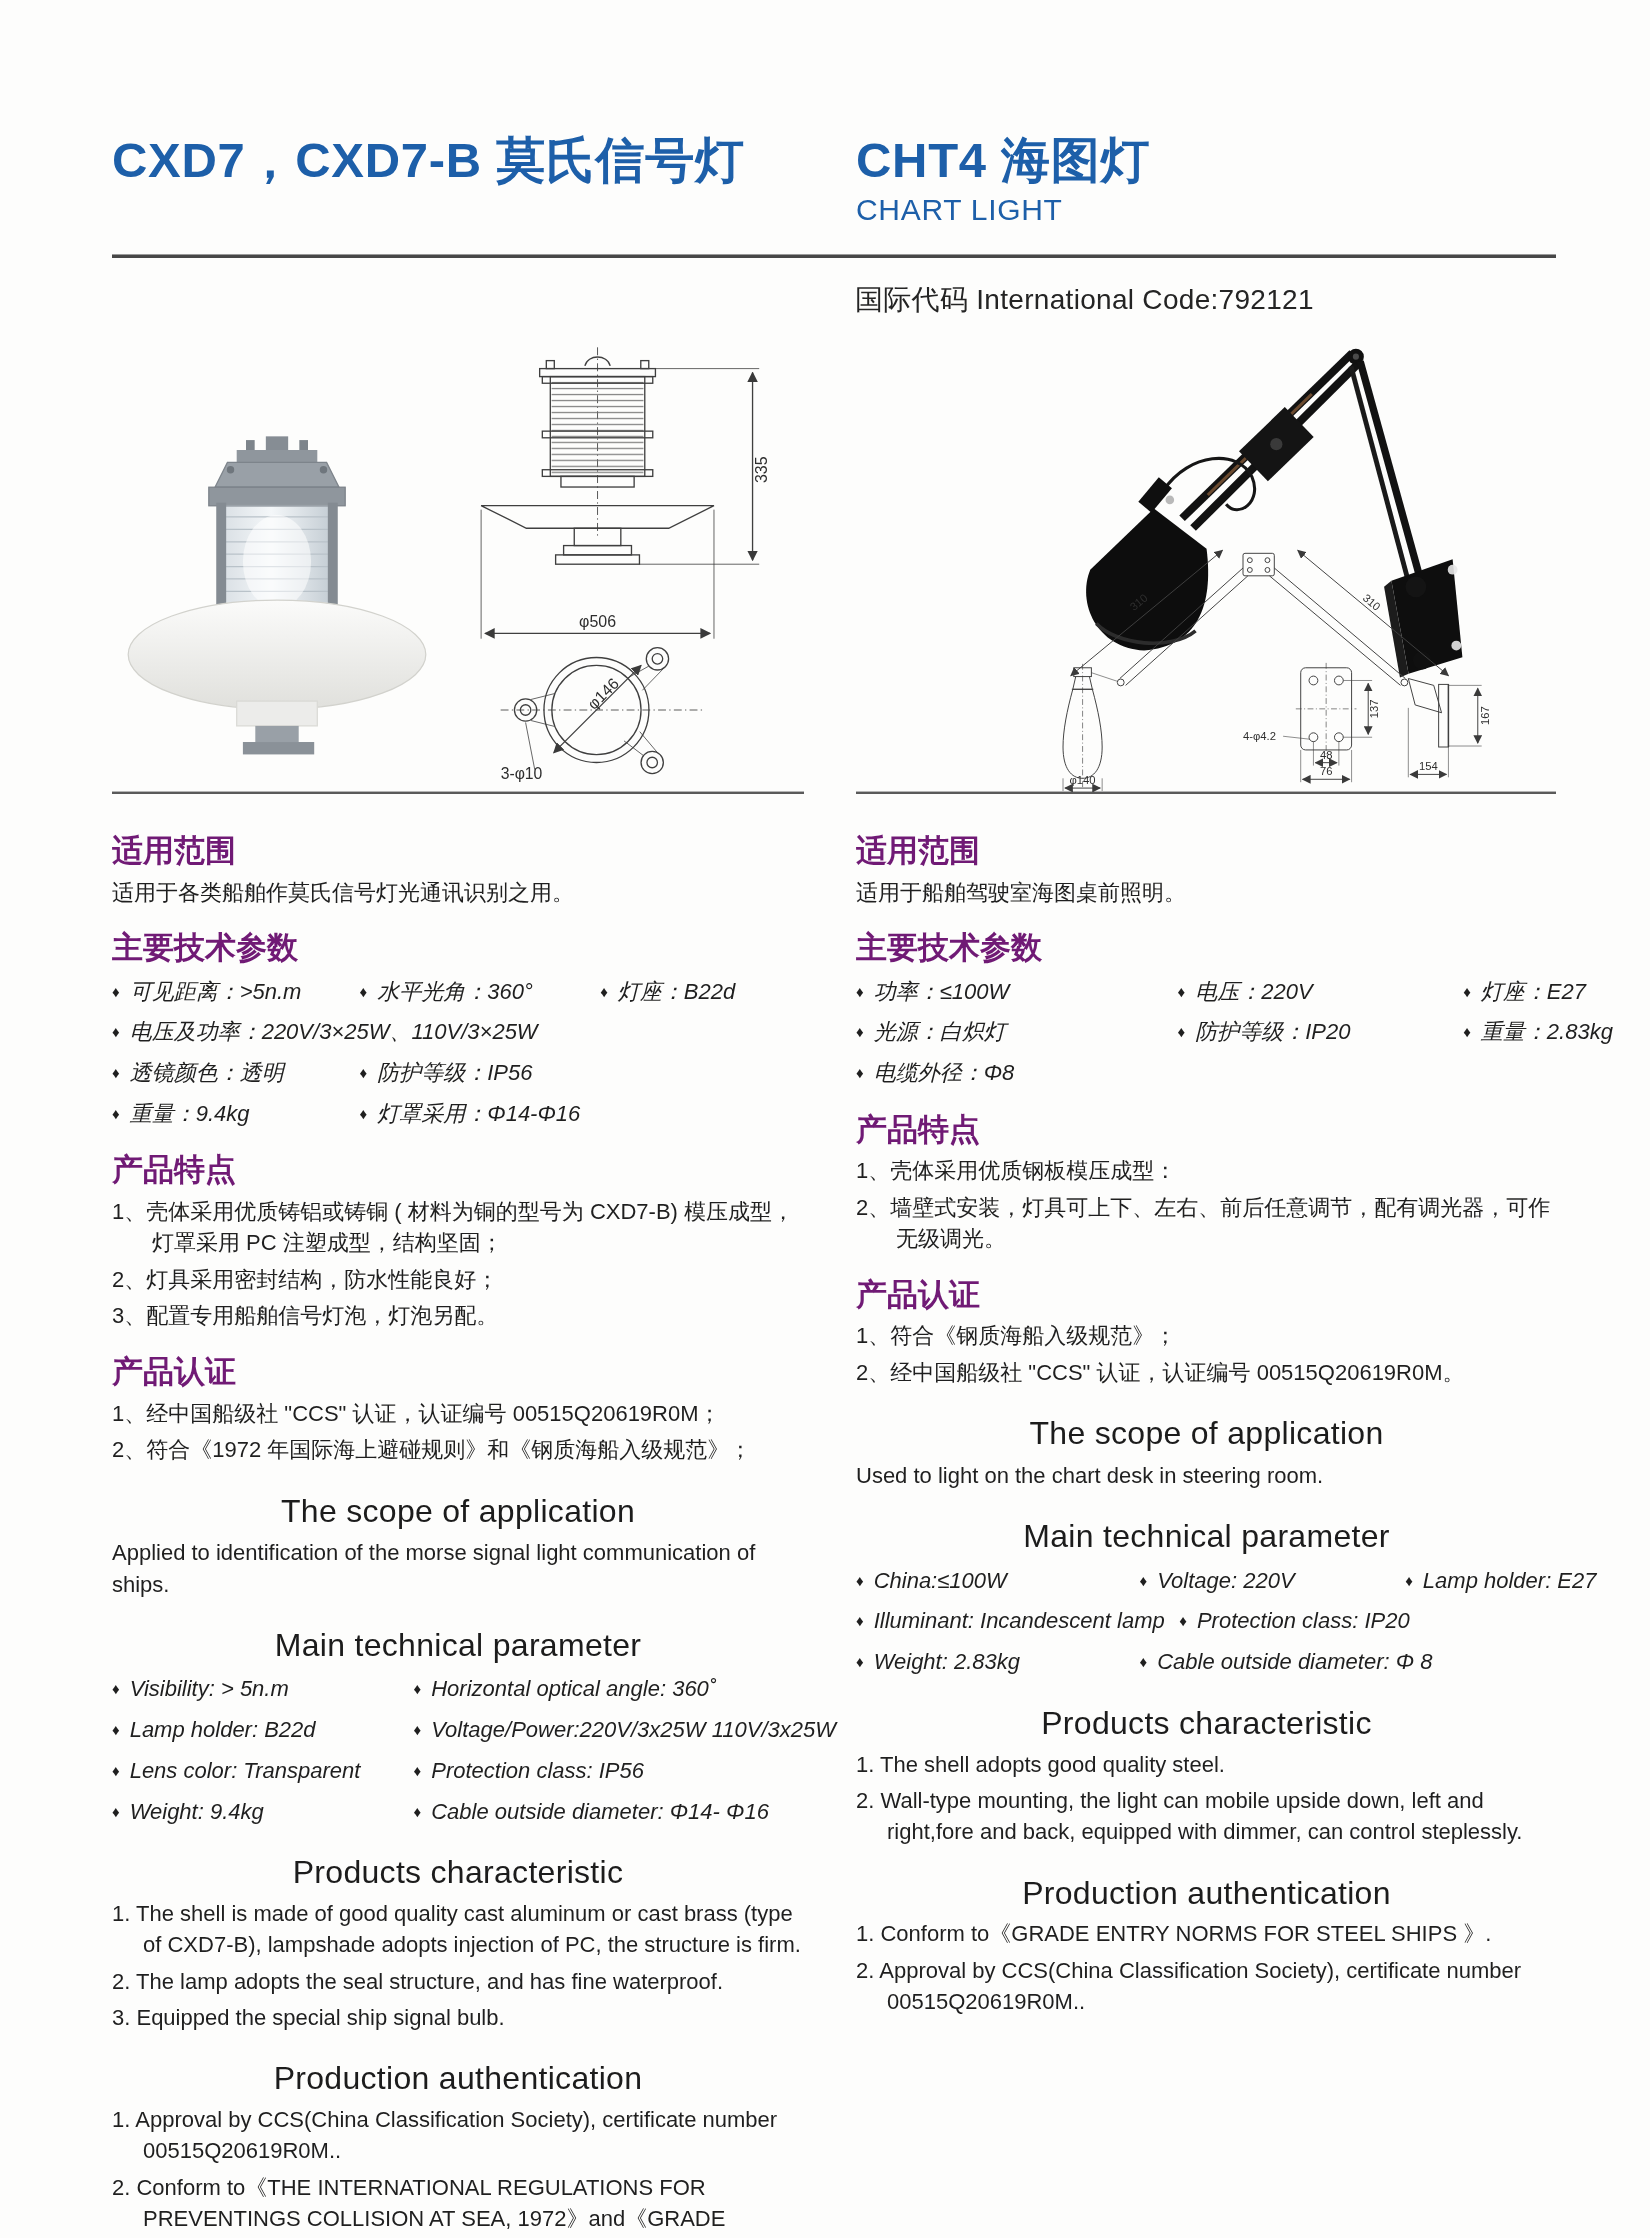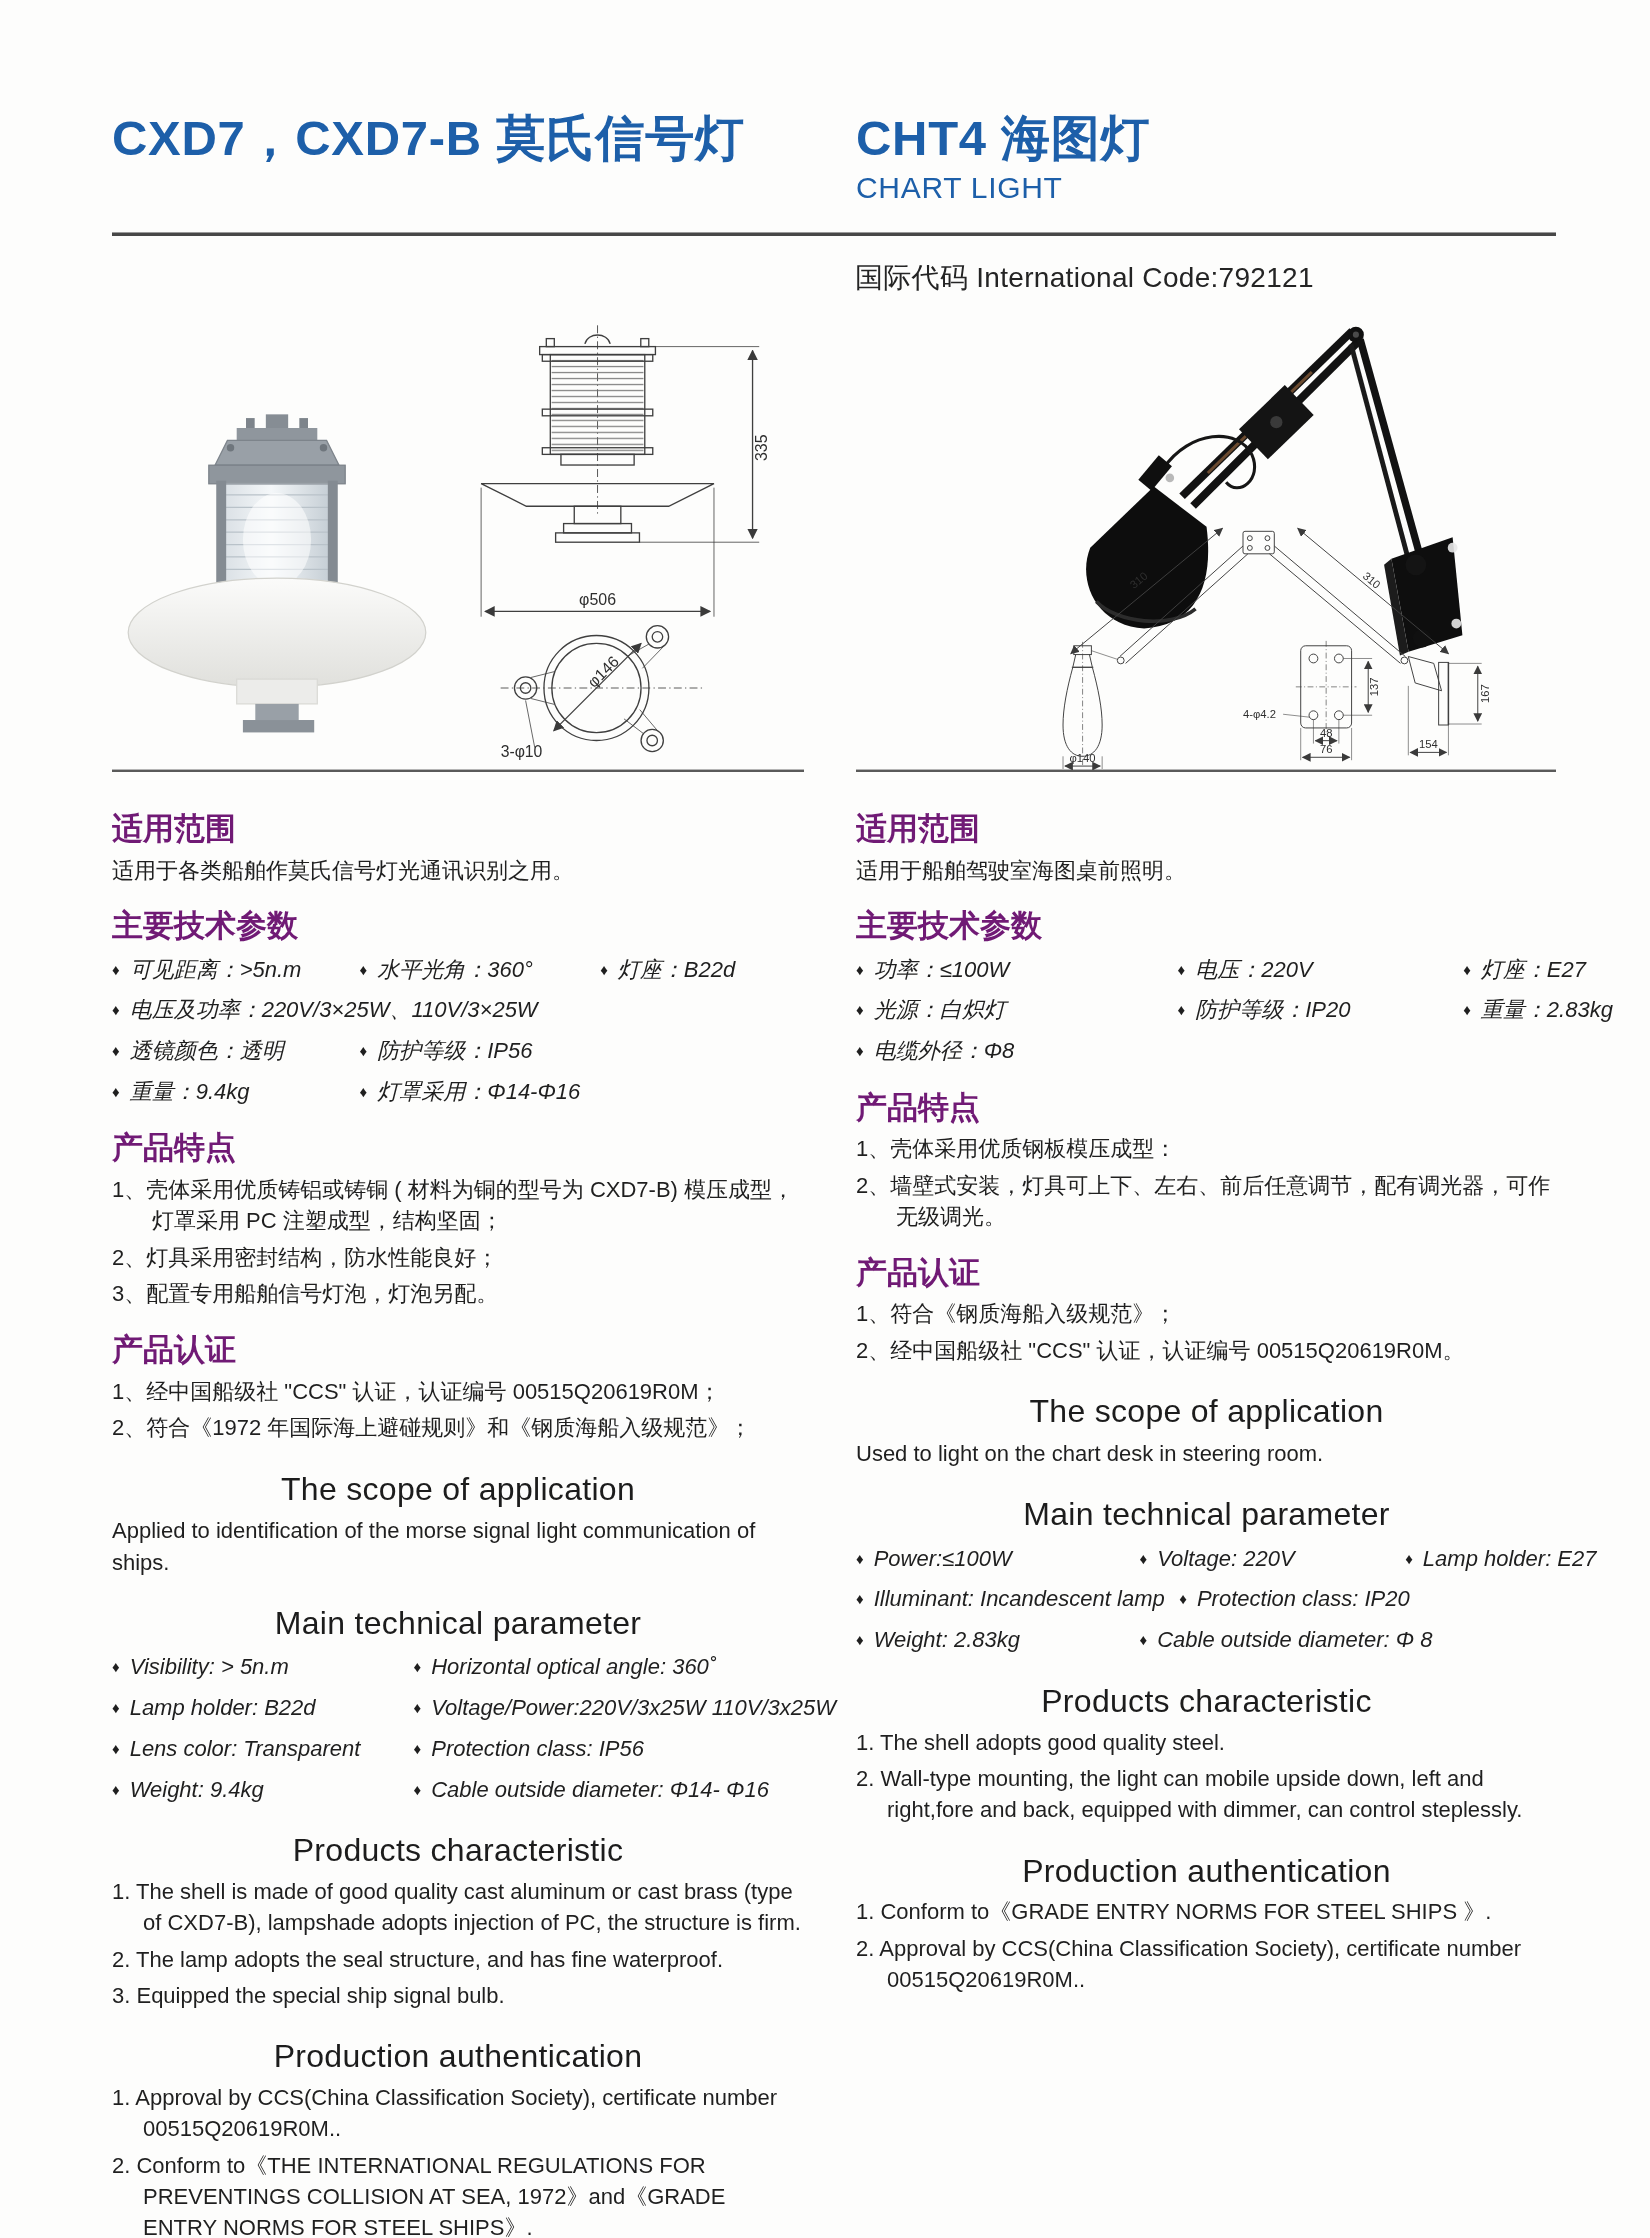--- a/index.html
+++ b/index.html
@@ -9,21 +9,21 @@
     width:1650px;
     min-height:2239px;
     box-sizing:border-box;
     padding:112px 94px 64px 112px;
     background:#fdfdfc;
     display:flex;
     flex-direction:column;
   }
   
   .header{display:flex;}
-  .title-block{width:692px;flex:none;}
+  .title-block{width:692px;flex:none;margin-top:22px;}
   .title-block.tb-right{width:701px;margin-left:52px;}
   .title-zh{
     margin:0;
     font-size:49px;
     line-height:1.08;
     font-weight:700;
     color:#1d5fa9;
     letter-spacing:0.7px;
   }
   .title-en{
@@ -425,21 +425,21 @@
           <div class="num-item">1、符合《钢质海船入级规范》；</div>
           <div class="num-item">2、经中国船级社 "CCS" 认证，认证编号 00515Q20619R0M。</div>
         </div>
 
       <h3 class="h-en">The scope of application</h3>
       <p class="body-txt">Used to light on the chart desk in steering room.</p>
 
       <h3 class="h-en">Main technical parameter</h3>
       <div class="param-list pl-right-en">
           <div class="param-row">
-            <span class="param-item">Power:≤100W</span>
+            <span class="param-item">China:≤100W</span>
             <span class="param-item">Voltage: 220V</span>
             <span class="param-item">Lamp holder: E27</span>
           </div>
           <div class="param-row">
             <span class="param-item">Illuminant: Incandescent lamp</span>
             <span class="param-item">Protection class: IP20</span>
           </div>
           <div class="param-row">
             <span class="param-item">Weight: 2.83kg</span>
             <span class="param-item">Cable outside diameter:  Φ 8</span>

